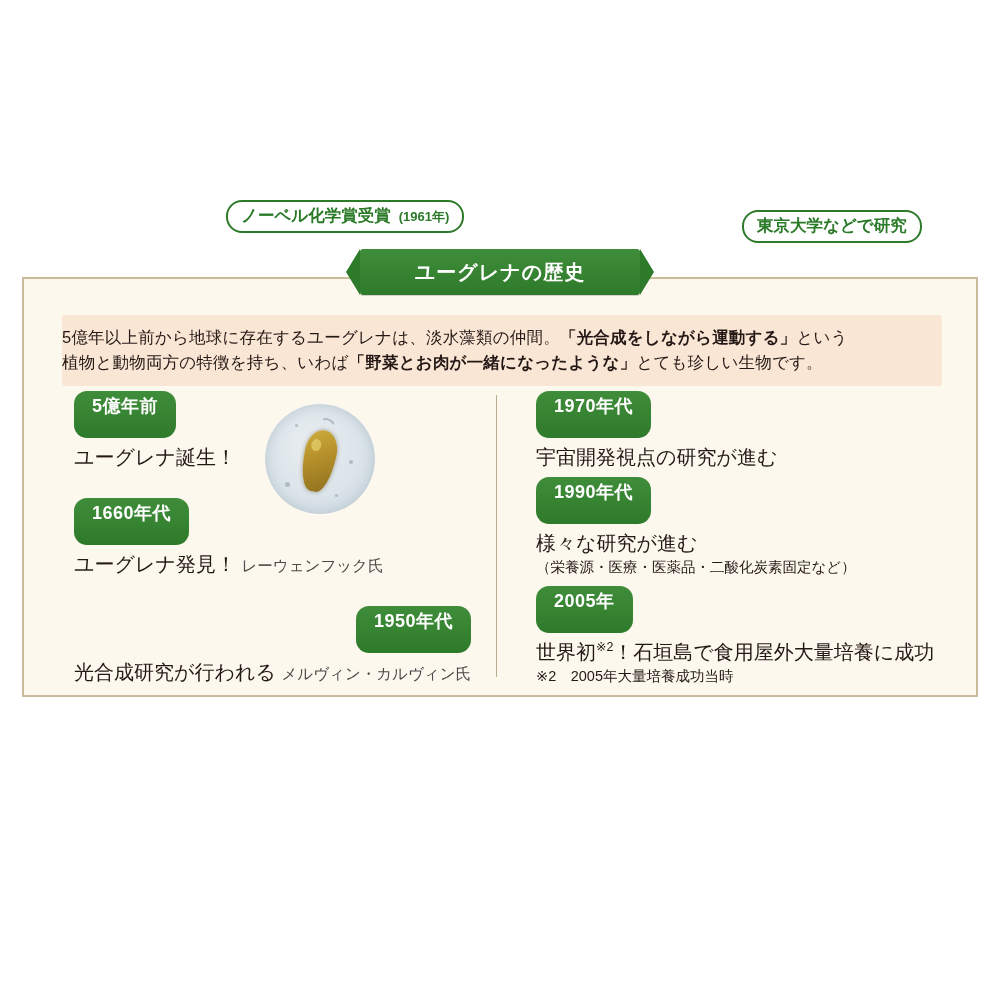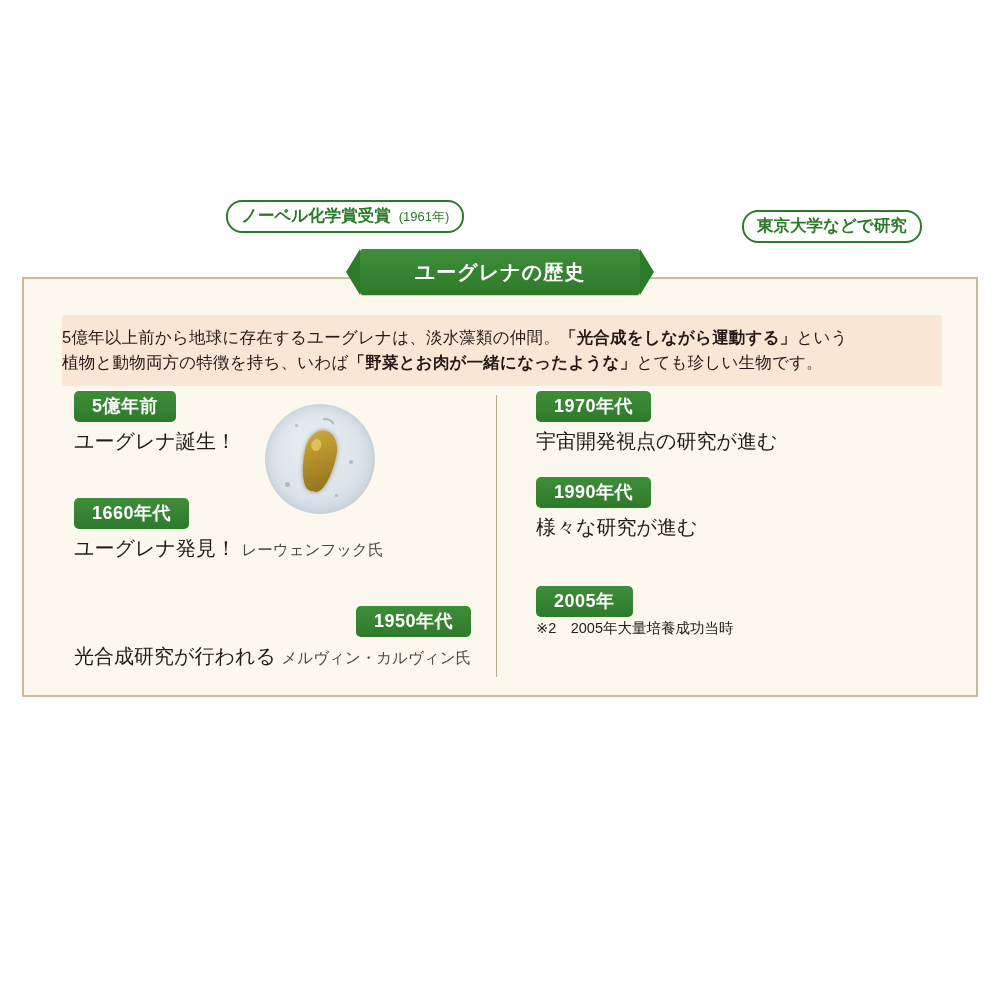--- a/index.html
+++ b/index.html
@@ -123,22 +123,22 @@
     background: #b9ac8e;
   }
 
   
   .pill {
     display: inline-block;
     background: linear-gradient(#3f8d3a, #2e7a2b);
     color: #fff;
     font-size: 18px;
     font-weight: bold;
-    border-radius: 5px;
-    padding: 3px 18px 4px 18px;
+    border-radius: 13px;
+    padding: 3px 18px 20px 18px;
     letter-spacing: .5px;
     white-space: nowrap;
   }
 
   .entry { position: absolute; }
   .entry .body {
     margin-top: 7px;
     font-size: 20px;
     line-height: 1.25;
     color: #231815;
@@ -174,21 +174,21 @@
     border-radius: 16px;
     padding: 3px 13px 4px 13px;
     color: #2a7a28;
     font-size: 16.5px;
     font-weight: bold;
     white-space: nowrap;
     z-index: 4;
   }
   .callout .small {
     font-size: 13px;
-    font-weight: normal;
+    font-weight: bold;
     padding-left: 8px;
   }
   .callout.nobel { left: 226px; top: 200px; }
   .callout.todai { left: 742px; top: 186px; margin-top: 24px; }
 
   
   .photo {
     position: absolute;
     left: 265px;
     top: 404px;
@@ -300,24 +300,28 @@
           <div class="body">
             <span>宇宙開発視点の研究が進む</span>
           </div>
         </div>
 
         <div class="entry e-r2">
           <span class="pill">1990年代</span>
           <div class="body">
             <span>様々な研究が進む</span>
           </div>
+          <div class="note">（栄養源・医療・医薬品・二酸化炭素固定など）</div>
         </div>
 
         <div class="entry e-r3">
           <span class="pill">2005年</span>
+          <div class="body">
+            <span>世界初</span><sup>※2</sup><span>！石垣島で食用屋外大量培養に成功</span>
+          </div>
           <div class="note">※2　2005年大量培養成功当時</div>
         </div>
 
       </div>
     </div>
   </div>
 
   <div class="title-wrap">
     <div class="title-ribbon">
       <span class="title-text">ユーグレナの歴史</span>

